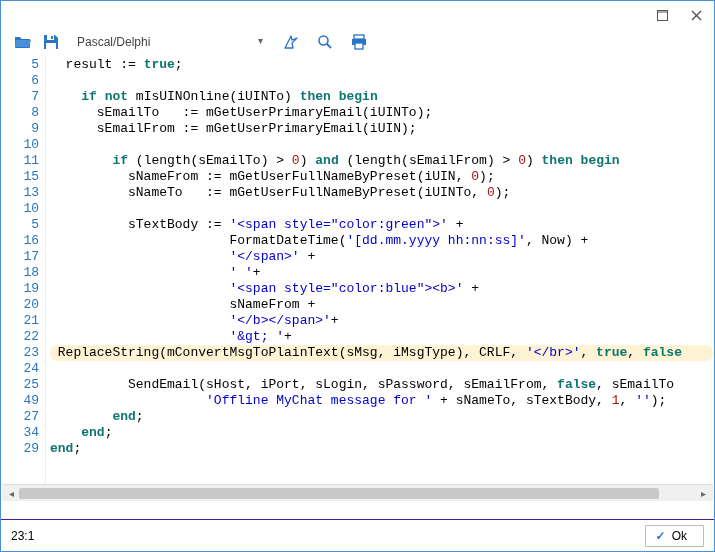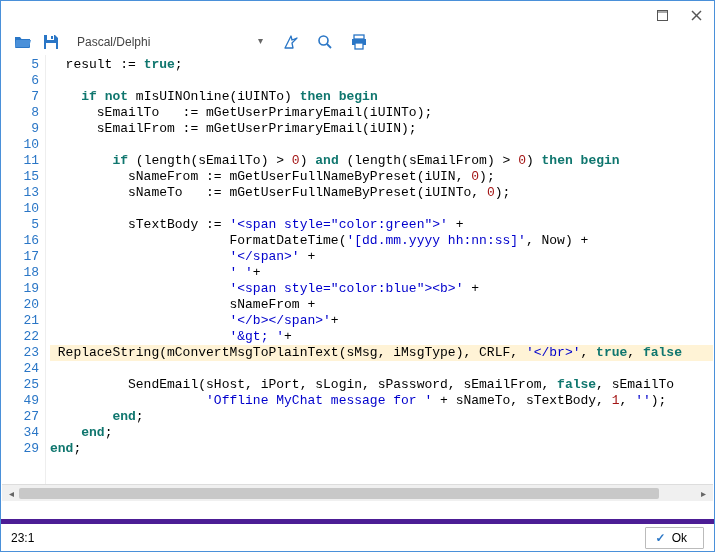--- a/index.html
+++ b/index.html
@@ -74,21 +74,21 @@
     flex:1;
     white-space: pre;
     padding-top:2px;
     padding-left: 4px;
     color:#000;
     overflow:hidden;
     position:relative;
   }
   .code .line { height:16px; }
   .line.hl { background:#fffde8; }
-  .line.hl.current { background:#fff3d6; }
+  .line.hl.current { background:#fff3d6;border-radius:7px; }
   .kw { color:#0f766e; font-weight:bold; }
   .num { color:#a31515; }
   .str { color:#0000cc; }
   
   .hscroll {
     height: 17px;
     background:#f0f0f0;
     border-top:1px solid #ddd;
     display:flex;
     align-items:center;
@@ -96,21 +96,21 @@
     padding:0 2px;
   }
   .hscroll .sbtn { width:15px; height:15px; display:flex;align-items:center;justify-content:center;color:#666;font-size:10px;}
   .hscroll .track { flex:1; height:15px; position:relative; }
   .hscroll .thumb { position:absolute; left:0; top:2px; height:11px; width:640px; background:#c8c8c8; border-radius:2px;}
   
   .statusbar {
     position:absolute;
     bottom:0; left:0; right:0;
     height: 32px;
-    border-top:5px solid #4c1d95;
+    border-top:1px solid #4c1d95;
     display:flex;
     align-items:center;
     justify-content:space-between;
     padding: 0 10px;
     background:#fff;
   }
   .ok-btn {
     border:1px solid #bbb;
     background:#fff;
     padding: 3px 16px 3px 10px;

